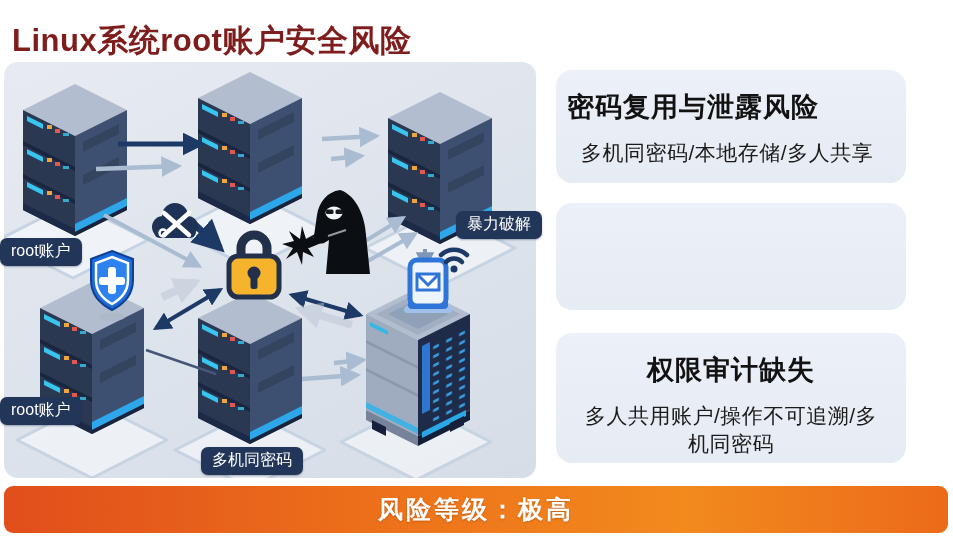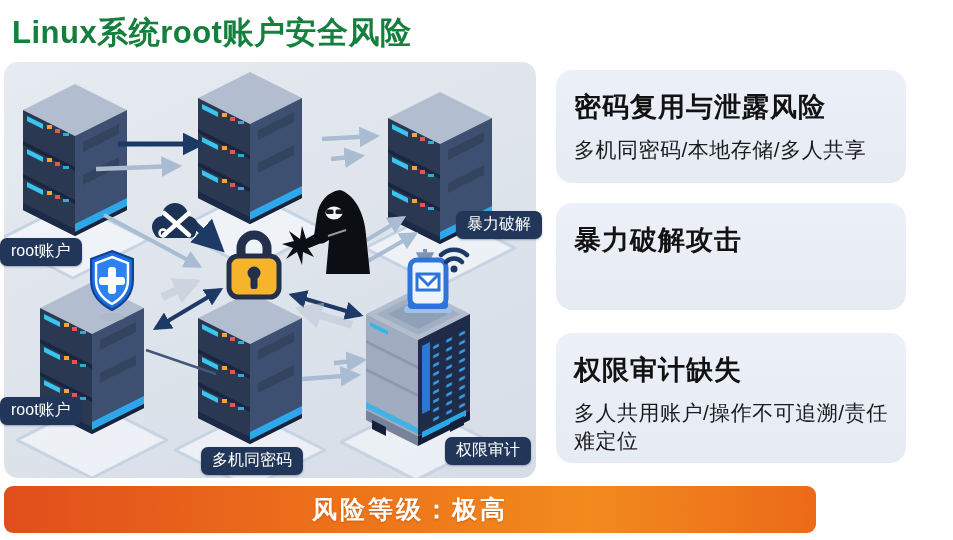--- a/index.html
+++ b/index.html
@@ -2,22 +2,22 @@
 <html><head>
 <meta charset="utf-8">
 <style>
   html,body { margin:0; padding:0; }
   body {
     width:953px; height:540px; position:relative; overflow:hidden;
     background:#ffffff;
     font-family:"Liberation Sans", sans-serif;
   }
   .page-title {
-    position:absolute; left:12px; top:12px;
-    font-size:31px; font-weight:800; color:#15803d; letter-spacing:0.5px;
+    position:absolute; left:12px; top:20px;
+    font-size:31px; font-weight:800; color:#7f1d1d; letter-spacing:0.5px;
   }
   
   .panel {
     position:absolute; left:4px; top:62px; width:532px; height:416px;
     border-radius:14px;
     background:linear-gradient(155deg,#e7ebf1 0%,#dee4ec 50%,#d6dde7 100%);
   }
   .panel svg.diagram {
     position:absolute; left:0; top:0; width:532px; height:416px;
     border-radius:14px;
@@ -26,36 +26,36 @@
     position:absolute; background:#22365a; color:#ffffff;
     font-size:16px; line-height:1.25; padding:3px 11px 5px;
     border-radius:7px; white-space:nowrap; font-weight:500;
     box-shadow:0 1px 2px rgba(20,35,70,.35);
   }
   
   .cards { position:absolute; left:556px; top:70px; width:390px; }
   .card {
     box-sizing:border-box; width:350px; border-radius:16px;
     background:linear-gradient(180deg,#ecf0f8 0%,#e6ecf4 100%);
-    padding:19px 18px 0;
+    padding:19px 11px 0;
   }
   .card-1 { height:113px; margin-bottom:20px; }
   .card-2 { height:107px; margin-bottom:23px; }
-  .card-3 { height:130px; }
+  .card-3 { height:130px;text-align:center; }
   .card h2 {
     margin:0 0 11px; font-size:27px; font-weight:800; color:#121212;
     letter-spacing:1px;
   }
   .card p {
-    margin:0; font-size:21px; color:#1b1b1b; line-height:1.35;
+    margin:14px; font-size:21px; color:#1b1b1b; line-height:1.35;
     letter-spacing:0.5px;
   }
   
   .banner {
-    position:absolute; left:4px; top:486px; width:812px; height:47px;
+    position:absolute; left:4px; top:486px; width:944px; height:47px;
     border-radius:9px;
     background:linear-gradient(90deg,#e14e1c 0%,#ee751a 45%,#f28a1e 72%,#ec6a19 100%);
     display:flex; align-items:center; justify-content:center;
     color:#ffffff; font-size:25px; font-weight:800; letter-spacing:3px;
     text-shadow:0 1px 2px rgba(120,40,0,.35);
   }
 </style>
 </head>
 <body>
 
@@ -219,32 +219,30 @@
       <path d="M50 14 A11 11 0 0 1 66 14" fill="none" stroke="#1d3a66" stroke-width="4.5" stroke-linecap="round"></path>
       <path d="M45 7 A19 19 0 0 1 71 7" fill="none" stroke="#1d3a66" stroke-width="4.5" stroke-linecap="round"></path>
       <circle cx="58" cy="21" r="3.5" fill="#1d3a66"></circle>
     </g>
   </svg>
 
   <div class="badge" style="left:-4px; top:176px;">root账户</div>
   <div class="badge" style="left:452px; top:149px;">暴力破解</div>
   <div class="badge" style="left:-4px; top:335px;">root账户</div>
   <div class="badge" style="left:197px; top:385px;">多机同密码</div>
-  <div class="badge" style="left:441px; top:375px;">权限审计</div>
 </div>
 
 <div class="cards">
   <div class="card card-1">
     <h2>密码复用与泄露风险</h2>
     <p>多机同密码/本地存储/多人共享</p>
   </div>
   <div class="card card-2">
-    <h2>暴力破解攻击</h2>
   </div>
   <div class="card card-3">
     <h2>权限审计缺失</h2>
-    <p>多人共用账户/操作不可追溯/责任难定位</p>
+    <p>多人共用账户/操作不可追溯/多机同密码</p>
   </div>
 </div>
 
 <div class="banner">
   <span>风险等级：极高</span>
 </div>
 
 </body></html>

